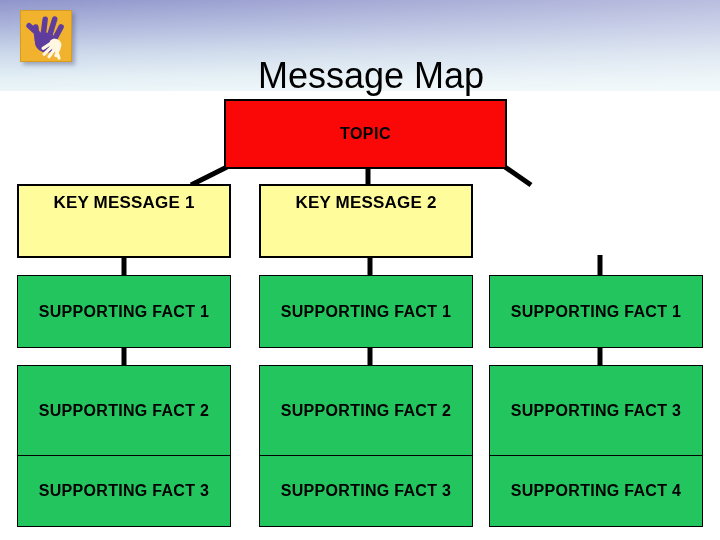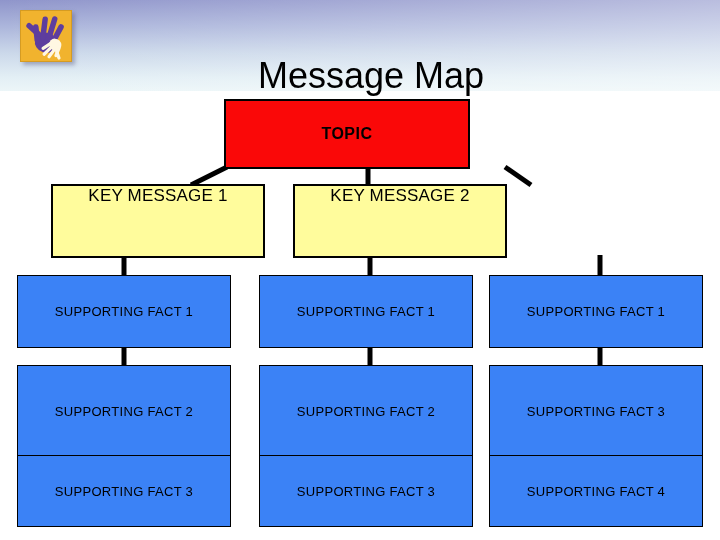--- a/index.html
+++ b/index.html
@@ -59,39 +59,40 @@
   
   .box {
     position: absolute;
     box-sizing: border-box;
     z-index: 2;
     color: #000000;
     text-align: center;
   }
   .topic-box {
     left: 224px; top: 99px;
-    width: 246px; height: 70px;
+    width: 283px; height: 70px;
     background: #FA0808;
     border: 2px solid #000000;
     display: flex; align-items: center; justify-content: center;
     font-weight: bold; font-size: 16px; letter-spacing: 0.5px;
   }
   .key-box {
     top: 184px;
     width: 214px; height: 74px;
     background: #FFFC9C;
     border: 2px solid #000000;
-    font-weight: normal; font-size: 17px; letter-spacing: 0.2px; margin-left: 34px;
+    padding-top: 7px;
+    font-weight: bold; font-size: 17px; letter-spacing: 0.2px;
   }
   .fact-box {
     width: 214px;
-    background: #3b82f6;
+    background: #22c55e;
     border: 1.5px solid #000000;
     display: flex; align-items: center; justify-content: center;
-    font-weight: normal; font-size: 13px; letter-spacing: 0.3px;
+    font-weight: bold; font-size: 16px; letter-spacing: 0.3px;
   }
   .col-0 { left: 17px; }
   .col-1 { left: 259px; }
   .col-2 { left: 489px; }
   .row-0 { top: 275px; height: 73px; }
   .row-1 { top: 365px; height: 92px; }
   .row-2 { top: 455px; height: 72px; }
 </style>
 </head>
 <body>

